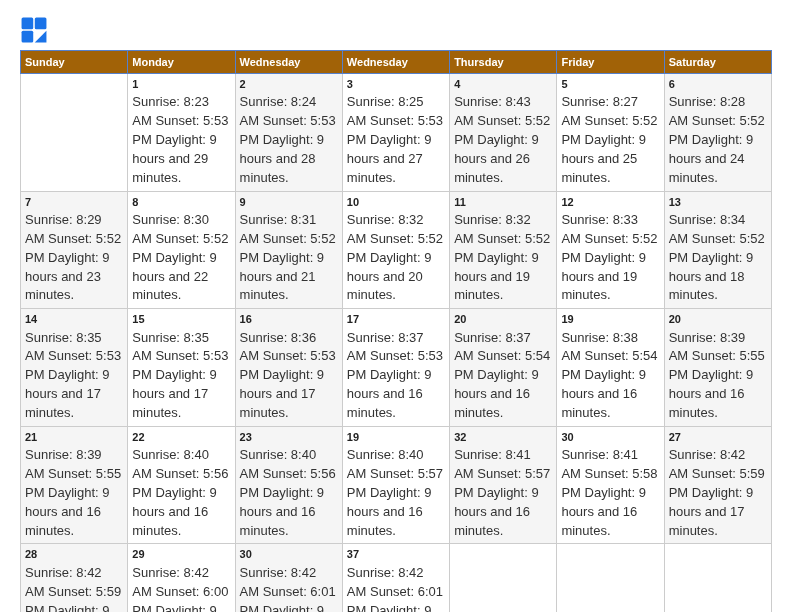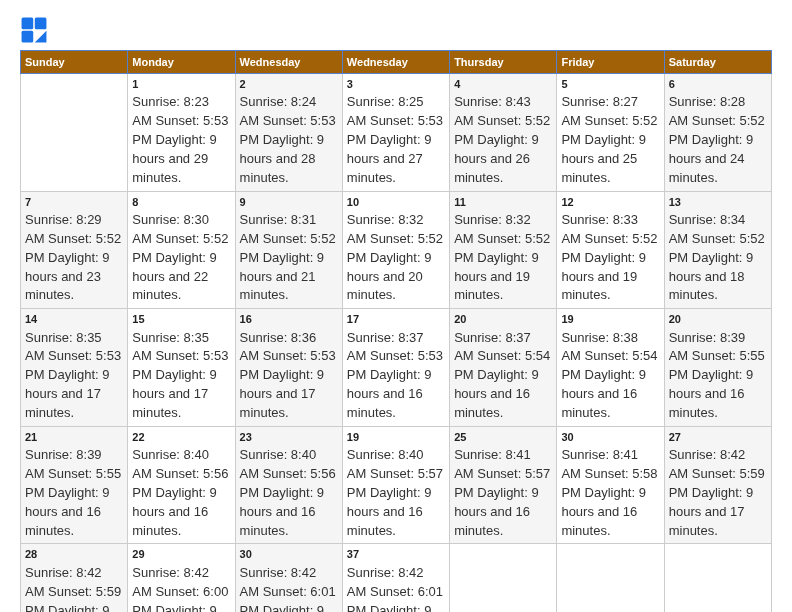--- a/index.html
+++ b/index.html
@@ -303,21 +303,21 @@
 and 16 minutes.</div>
           </td>
           <td>
             <span class="day-number">19</span>
             <div class="day-detail">Sunrise: 8:40 AM
 Sunset: 5:57 PM
 Daylight: 9 hours
 and 16 minutes.</div>
           </td>
           <td class="shaded">
-            <span class="day-number">25</span>
+            <span class="day-number">32</span>
             <div class="day-detail">Sunrise: 8:41 AM
 Sunset: 5:57 PM
 Daylight: 9 hours
 and 16 minutes.</div>
           </td>
           <td>
             <span class="day-number">30</span>
             <div class="day-detail">Sunrise: 8:41 AM
 Sunset: 5:58 PM
 Daylight: 9 hours

